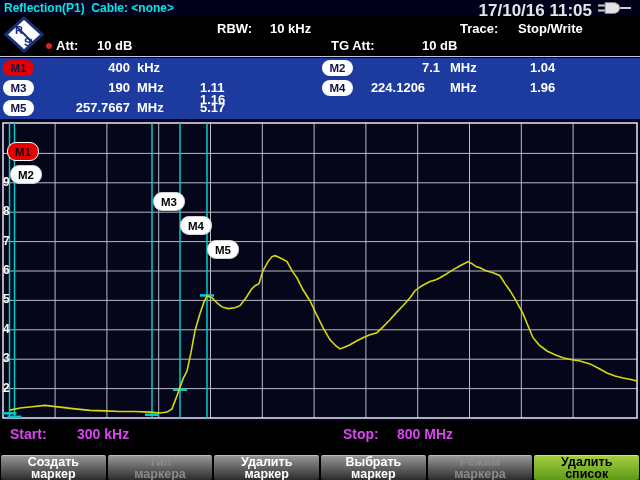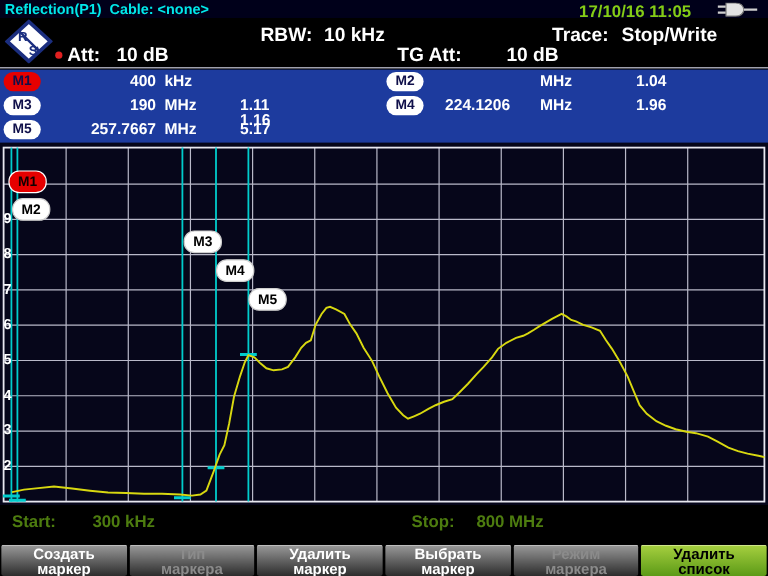--- a/index.html
+++ b/index.html
@@ -2,43 +2,43 @@
 <html><head>
 <meta charset="utf-8">
 <style>
   html,body{margin:0;padding:0;background:#222;}
   #screen{position:relative;width:640px;height:480px;background:#000;overflow:hidden;
           font-family:"Liberation Sans","DejaVu Sans",sans-serif;font-weight:bold;color:#fff;}
   .abs{position:absolute;}
   
   .titlebar{left:0;top:0;width:640px;height:15px;background:#00001a;}
   .title{left:4px;top:1px;font-size:12px;color:#00e8ea;white-space:pre;}
-  .datetime{right:64px;top:1px;font-size:14px;color:#84cc16;}
-  .hdtxt{font-size:16px;color:#fff;white-space:pre;}
+  .datetime{right:48px;top:1px;font-size:17px;color:#e5e5e5;}
+  .hdtxt{font-size:13px;color:#fff;white-space:pre;}
   .sep{left:0;top:56px;width:640px;height:1px;background:#c8c8d8;}
   .attdot{left:46px;top:43px;width:6px;height:6px;border-radius:50%;background:#e02020;}
   
   .mtable{left:0;top:58px;width:640px;height:61px;background:#1d3b9e;}
   .mrow-item{position:absolute;font-size:13px;color:#fff;white-space:pre;}
   .badge{position:absolute;width:31px;height:16px;border-radius:9px;background:#fff;color:#10104a;
          font-size:11.5px;display:flex;align-items:center;justify-content:center;}
   .badge.red{background:#e60000;}
   .freqbox{text-align:right;}
   
   .chart{left:0;top:119px;width:640px;height:302px;background:#06061a;}
   .cbadge{position:absolute;width:30px;height:17px;border-radius:9px;background:#fff;color:#000;
           font-size:11.5px;display:flex;align-items:center;justify-content:center;border:1px solid #cfcfcf;}
   .cbadge.red{background:#e60000;border:1px solid #fff;color:#100}
   .ylab{position:absolute;width:12px;text-align:left;font-size:12px;color:#fff;}
   .s11{right:6px;top:6px;font-size:12.5px;color:#00e0e6;}
   
   .footer{left:0;top:421px;width:640px;height:33px;background:#000;}
-  .fttxt{font-size:14px;color:#4d7c0f;white-space:pre;text-align:right;}
+  .fttxt{font-size:14px;color:#d946ef;white-space:pre;text-align:right;}
   
-  .softbar{left:0;top:454px;width:640px;height:26px;background:#000;display:flex;gap:2px;padding:0 1px;box-sizing:border-box;}
+  .softbar{left:0;top:454px;width:640px;height:26px;background:#000;display:flex;gap:2px;padding:0 1px;box-sizing:border-box;align-items:center;}
   .skey{flex:1;display:flex;flex-direction:column;align-items:center;justify-content:center;
         font-size:12.5px;line-height:12px;color:#fff;border-radius:2px;
         background:linear-gradient(#969696,#2c2c2c);border-top:1px solid #bdbdbd;}
   .skey.disabled{color:#8b8b8b;}
   .skey.active{background:linear-gradient(#a4ce3e,#5c9a17);color:#000;border-top:1px solid #cfe58a;}
 </style>
 </head>
 <body>
 
 <div id="screen">
@@ -81,20 +81,21 @@
       <div class="mrow-item" style="left: 200px; top: 2px; margin-top: 32px;">1.16</div>
       <div class="badge" style="left: 3px; top: 22px;">M3</div>
       <div class="mrow-item freqbox" style="left: 36px; top: 22px; width: 94px;">190</div>
       <div class="mrow-item" style="left: 137px; top: 22px;">MHz</div>
       <div class="mrow-item" style="left: 200px; top: 22px;">1.11</div>
       <div class="badge" style="left: 3px; top: 42px;">M5</div>
       <div class="mrow-item freqbox" style="left: 36px; top: 42px; width: 94px;">257.7667</div>
       <div class="mrow-item" style="left: 137px; top: 42px;">MHz</div>
       <div class="mrow-item" style="left: 200px; top: 42px;">5.17</div>
       <div class="badge" style="left: 322px; top: 2px;">M2</div>
+      <div class="mrow-item freqbox" style="left: 356px; top: 2px; width: 84px;">7.1</div>
       <div class="mrow-item" style="left: 450px; top: 2px;">MHz</div>
       <div class="mrow-item" style="left: 530px; top: 2px;">1.04</div>
       <div class="badge" style="left: 322px; top: 22px;">M4</div>
       <div class="mrow-item freqbox" style="left: 356px; top: 22px; width: 84px; text-align: center;">224.1206</div>
       <div class="mrow-item" style="left: 450px; top: 22px;">MHz</div>
       <div class="mrow-item" style="left: 530px; top: 22px;">1.96</div>
     </div>
 
   <div class="abs chart" id="chart">
       <svg width="640" height="302" style="position: absolute; left: 0px; top: 0px;">

